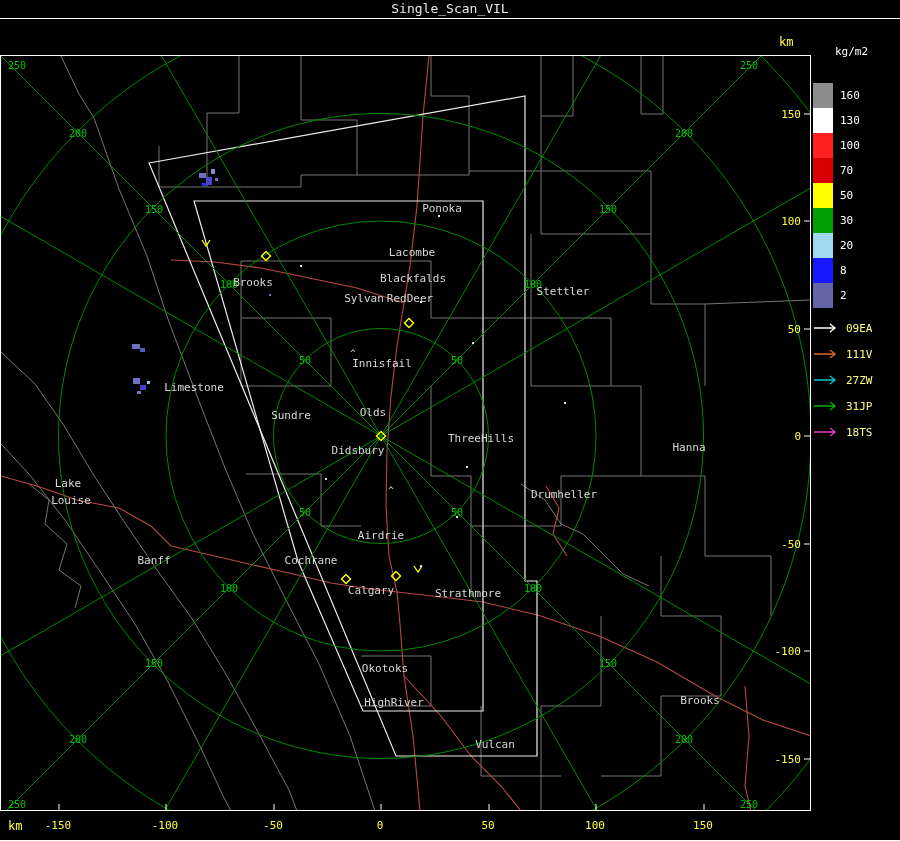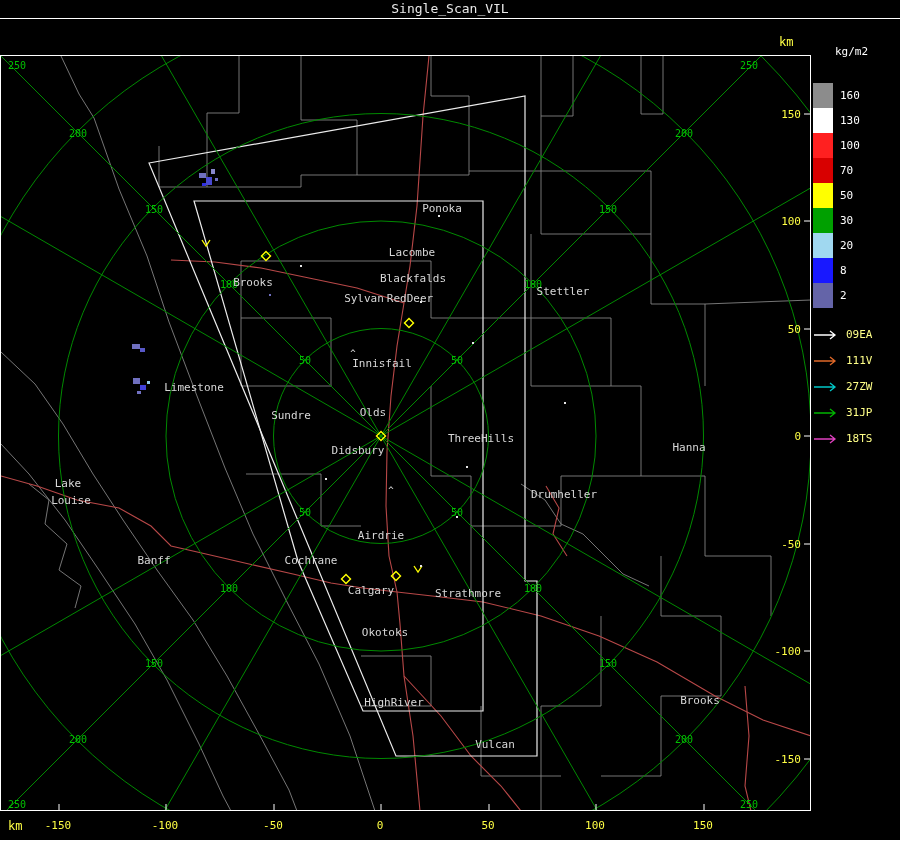--- a/index.html
+++ b/index.html
@@ -26,21 +26,21 @@
   .diamond{fill:none;stroke:#ffff00;stroke-width:1.4;}
   .yarrow{fill:none;stroke:#ffff00;stroke-width:1.3;}
   .caret{fill:#e0e0e0;font-size:9px;font-family:"DejaVu Sans Mono",monospace;}
   .right-panel{position:absolute;left:811px;top:19px;width:89px;height:792px;background:#000;}
   .legend-unit{position:absolute;left:24px;top:26px;color:#fff;font-size:11px;}
   #legend-entries{position:absolute;left:2px;top:64px;}
   .lrow{display:flex;align-items:center;height:25px;}
   .swatch{width:20px;height:25px;}
   .lval{color:#fff;font-size:11px;margin-left:7px;}
   #track-legend{position:absolute;left:0px;top:296px;}
-  .trow{display:flex;align-items:flex-end;height:26px;}
+  .trow{display:flex;align-items:center;height:26px;}
   .tlabel{color:#ffff88;font-size:11px;margin-left:5px;}
   .bottombar{position:absolute;left:0;top:811px;width:900px;height:29px;border-bottom:1px solid #fff;}
   .km-bottom{position:absolute;left:8px;top:8px;color:#ffff44;font-size:12px;}
   .baxis{position:absolute;top:8px;transform:translateX(-50%);color:#ffff44;font-size:11px;}
 </style>
 </head>
 <body>
 
 <div id="app">
 
@@ -198,21 +198,21 @@
         <span class="city" style="left: 688px; top: 391px;">Hanna</span>
         <span class="city" style="left: 357px; top: 394px;">Didsbury</span>
         <span class="city" style="left: 563px; top: 438px;">Drumheller</span>
         <span class="city" style="left: 67px; top: 427px;">Lake</span>
         <span class="city" style="left: 70px; top: 444px;">Louise</span>
         <span class="city" style="left: 380px; top: 479px;">Airdrie</span>
         <span class="city" style="left: 153px; top: 504px;">Banff</span>
         <span class="city" style="left: 310px; top: 504px;">Cochrane</span>
         <span class="city" style="left: 370px; top: 534px;">Calgary</span>
         <span class="city" style="left: 467px; top: 537px;">Strathmore</span>
-        <span class="city" style="left: 384px; top: 576px;">Okotoks</span>
+        <span class="city" style="left: 384px; top: 612px;">Okotoks</span>
         <span class="city" style="left: 393px; top: 646px; text-align: right;">HighRiver</span>
         <span class="city" style="left: 699px; top: 644px;">Brooks</span>
         <span class="city" style="left: 494px; top: 688px;">Vulcan</span>
         <span class="raxis" style="left: 800px; top: 58px;">150</span>
         <span class="raxis" style="left: 800px; top: 165px;">100</span>
         <span class="raxis" style="left: 800px; top: 273px;">50</span>
         <span class="raxis" style="left: 800px; top: 380px;">0</span>
         <span class="raxis" style="left: 800px; top: 488px;">-50</span>
         <span class="raxis" style="left: 800px; top: 595px;">-100</span>
         <span class="raxis" style="left: 800px; top: 703px;">-150</span>

